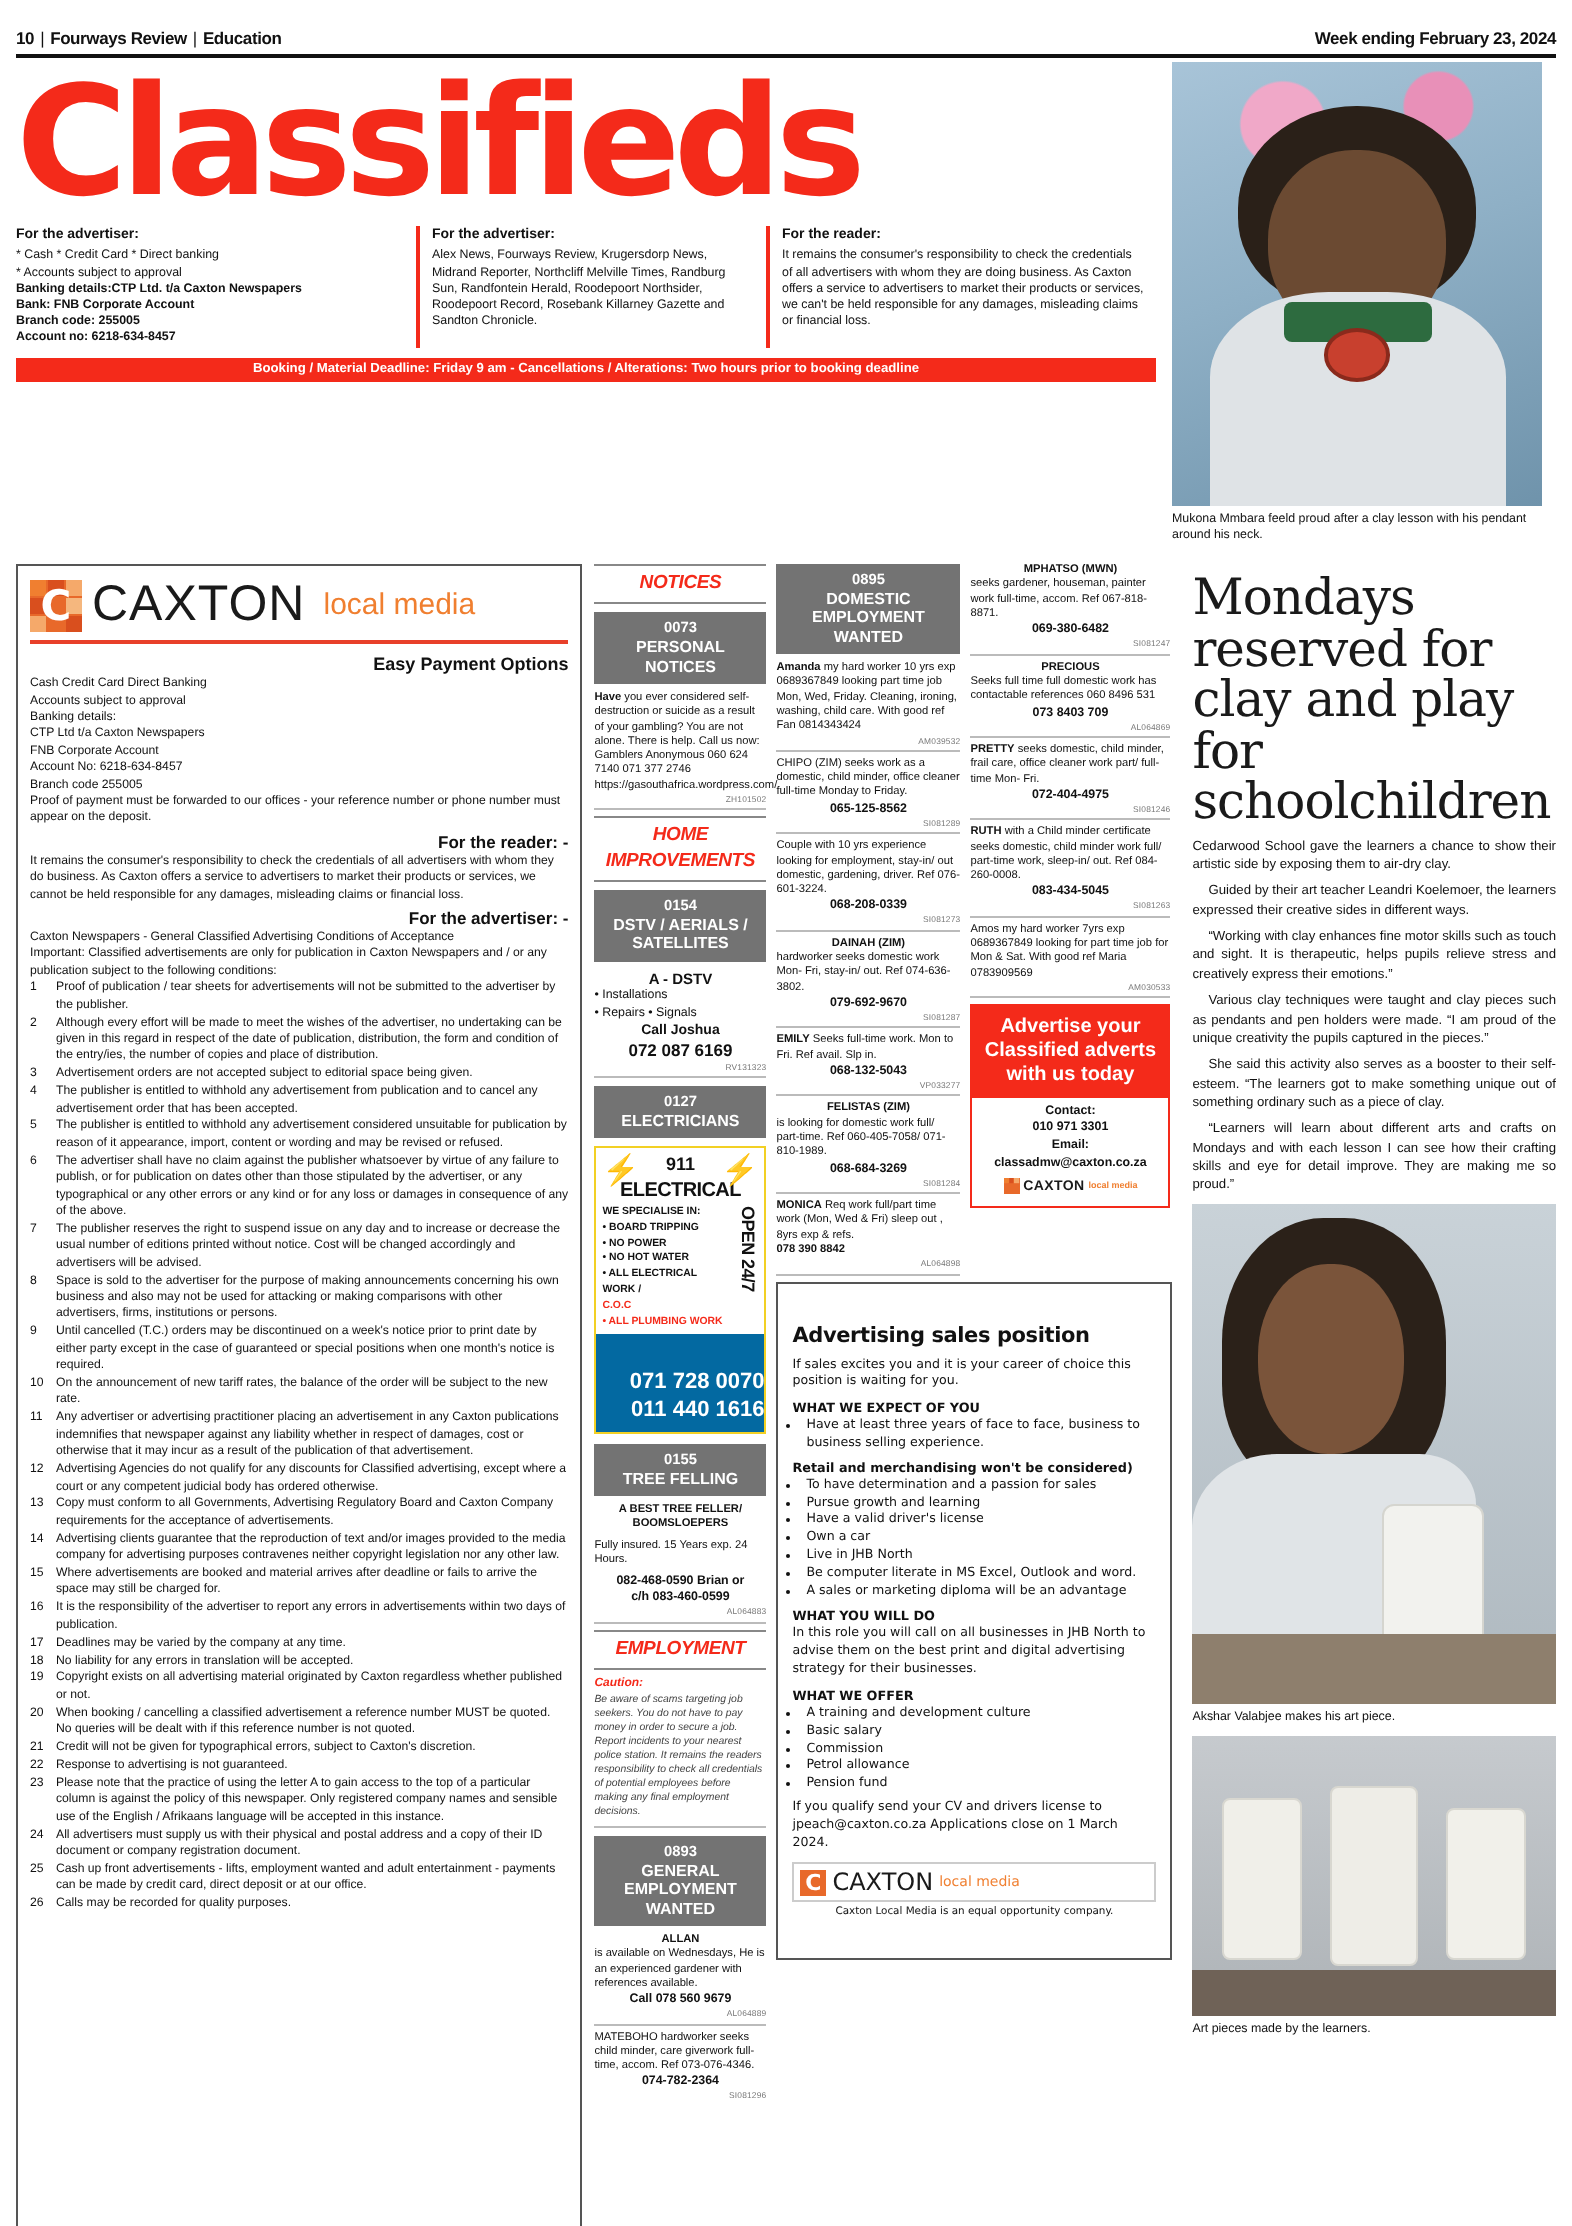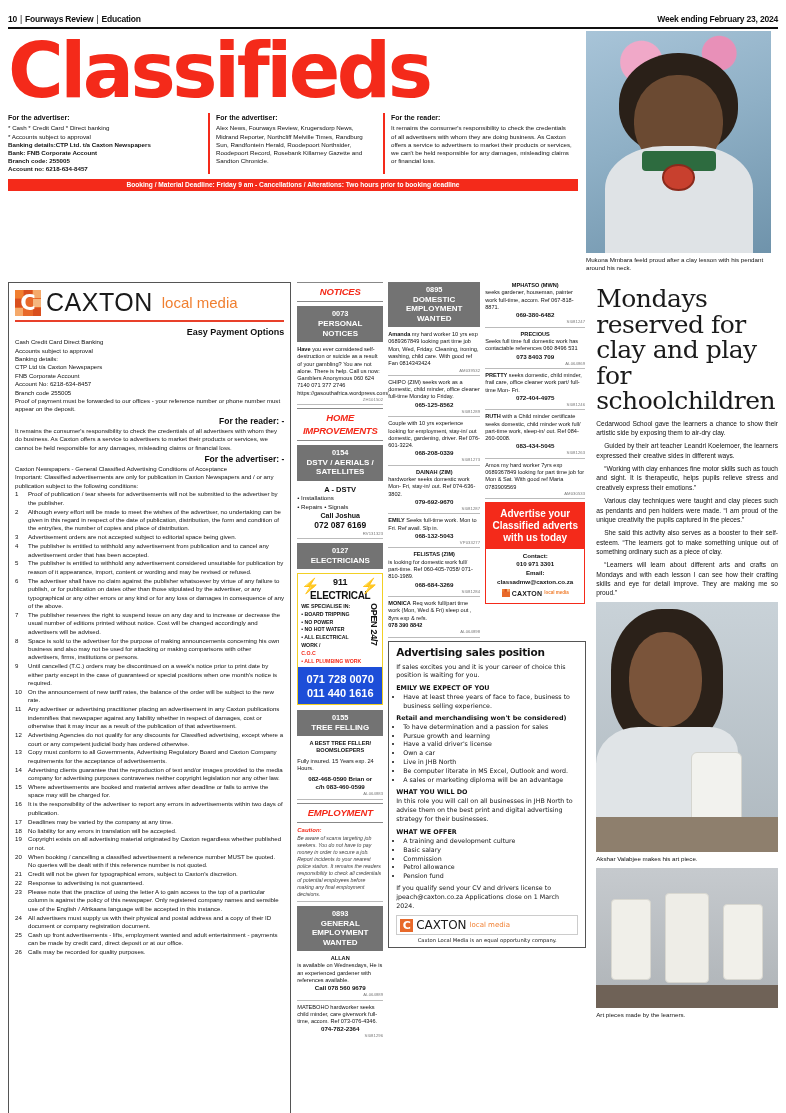--- a/index.html
+++ b/index.html
@@ -143,22 +143,22 @@
   .elec .bolt { position:absolute; color:#f42a1a; font-size:15px; top:2px; }
   .elec .bolt.l { left:3px; } .elec .bolt.r { right:3px; }
   .elec .body { display:flex; padding:0 3px 2px; }
   .elec .list { flex:1; font-size:5.2px; font-weight:bold; line-height:1.5; }
   .elec .list .rd { color:#f42a1a; }
   .elec .vert {
     writing-mode:vertical-rl; font-weight:bold; font-size:9px;
     letter-spacing:-0.3px; padding-left:2px;
   }
   .elec .phones {
-    background:#1d4ed8; color:#fff; text-align:center; font-weight:bold;
-    font-size:11px; line-height:1.25; padding:6px 0 3px;
+    background:#0369a1; color:#fff; text-align:right; font-weight:bold;
+    font-size:11px; line-height:1.25; padding:18px 0 3px;
   }
 
   
   .caution { border-bottom:1px solid #bbb; padding-bottom:3px; margin-bottom:4px; }
   .caution .h { font-weight:bold; font-style:italic; font-size:6px; color:#f42a1a; }
   .caution p { margin:0; font-style:italic; font-size:5.2px; line-height:1.35; color:#444; }
 
   
   .promo {
     border:1.5px solid #f42a1a; margin:0 0 5px 0; text-align:center;
@@ -176,21 +176,21 @@
     linear-gradient(#f07f30,#f07f30) 0 0/2.6px 2.6px no-repeat,
     linear-gradient(#d94f1e,#d94f1e) 2.8px 0/2.6px 2.6px no-repeat,
     linear-gradient(#f5a96a,#f5a96a) 5.4px 0/2.6px 2.6px no-repeat,
     #e8692a;
   }
   .promo .logo .w { font-size:7px; color:#1a1a1a; letter-spacing:0.2px; }
   .promo .logo .s { font-size:4.5px; color:#f07f30; }
 
   
   .sales {
-    border:1px solid #555; padding:4px 7px; width:198px; margin-right:5px;
+    border:1px solid #555; padding:20px 7px; width:198px; margin-right:5px;
     font-family:"DejaVu Sans", sans-serif;
   }
   .sales h3 { margin:0 0 5px 0; font-size:10.5px; font-weight:bold; letter-spacing:-0.2px; }
   .sales p { margin:0 0 4px 0; font-size:6.3px; line-height:1.4; }
   .sales .hd { font-weight:bold; font-size:6.4px; margin:4px 0 1px; }
   .sales ul { margin:0 0 3px 0; padding-left:7px; font-size:6.3px; line-height:1.4; }
   .sales li { margin:0; }
   .sales .bd { font-weight:bold; }
   .sales-logo {
     display:flex; align-items:center; gap:3px;
@@ -605,21 +605,21 @@
                 <span class="s">local media</span>
               </div>
             </div>
           </div>
         </div>
       </div>
 
       <div class="sales">
         <h3>Advertising sales position</h3>
         <p>If sales excites you and it is your career of choice this position is waiting for you.</p>
-        <div class="hd">EMILY WE EXPECT OF YOU</div>
+        <div class="hd">WHAT WE EXPECT OF YOU</div>
         <ul>
           <li>Have at least three years of face to face, business to business selling experience.</li>
         </ul>
         <div class="bd" style="font-size:6.4px;line-height:1.4;">Retail and merchandising won't be considered)</div>
         <ul id="sales-expect-2">
             <li>To have determination and a passion for sales</li>
             <li>Pursue growth and learning</li>
             <li>Have a valid driver's license</li>
             <li>Own a car</li>
             <li>Live in JHB North</li>

